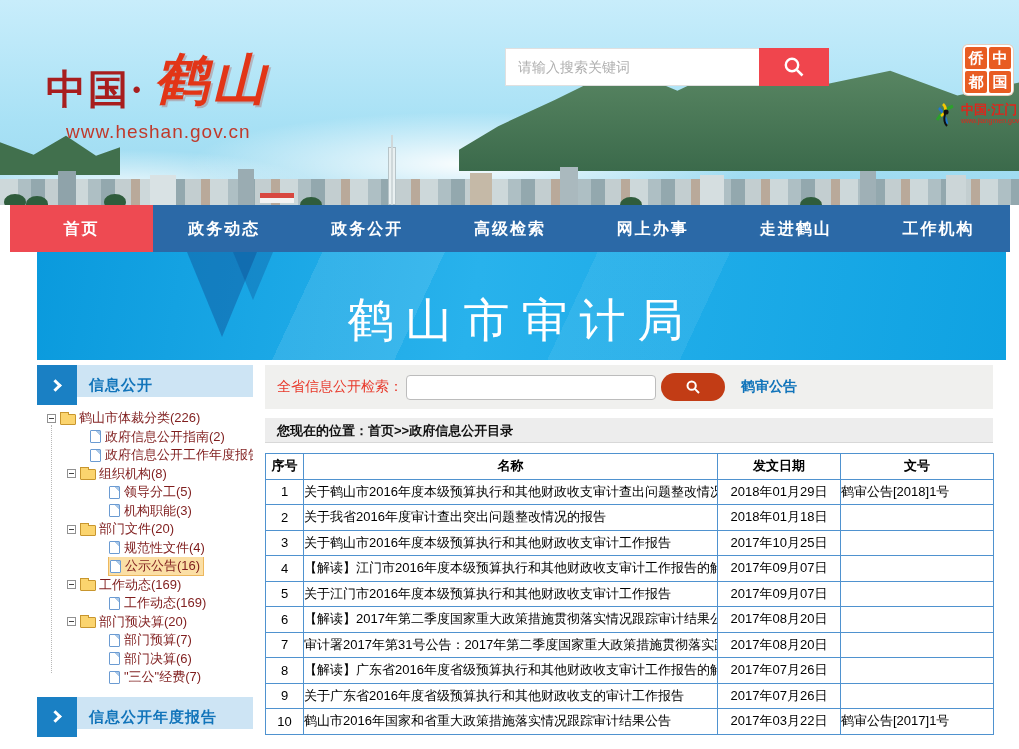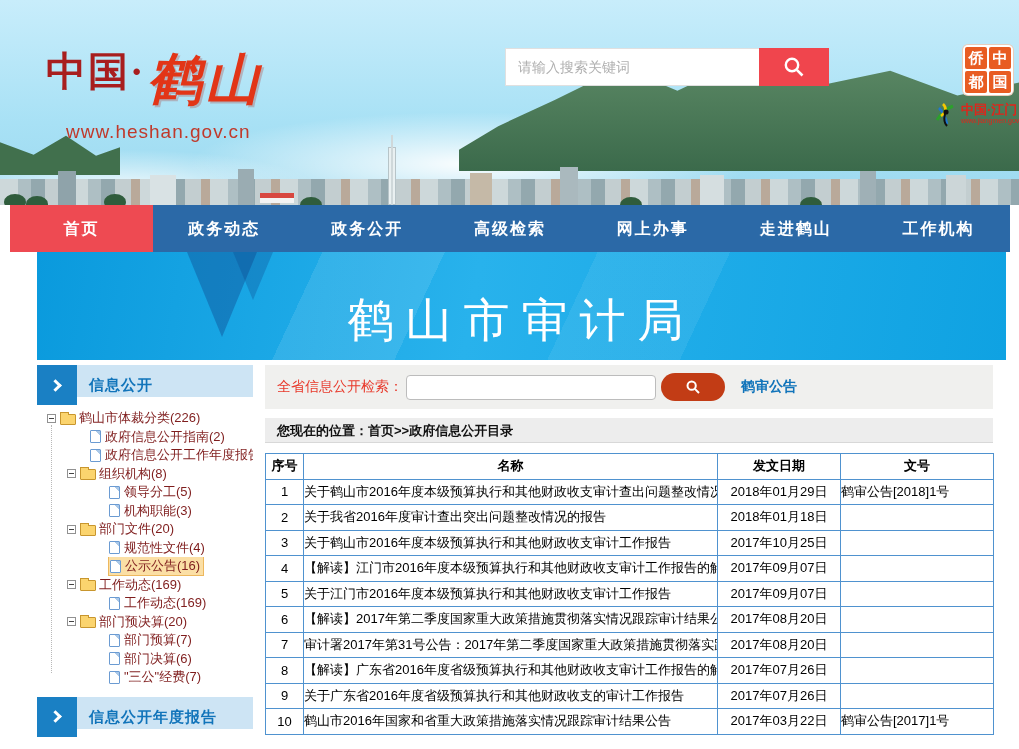--- a/index.html
+++ b/index.html
@@ -36,24 +36,24 @@
   .skyline i:nth-child(10){left:860px;width:16px;height:34px;background:#9fb0b6;}
   .skyline i:nth-child(11){left:946px;width:20px;height:30px;background:#ccd6d8;}
   .skyline b { position:absolute; bottom:-5px; width:22px; height:16px; border-radius:50%; background:#2f5c3c; }
   .skyline b:nth-of-type(1){left:4px;} .skyline b:nth-of-type(2){left:26px;bottom:-7px;}
   .skyline b:nth-of-type(3){left:104px;} .skyline b:nth-of-type(4){left:300px;bottom:-8px;}
   .skyline b:nth-of-type(5){left:620px;bottom:-8px;} .skyline b:nth-of-type(6){left:800px;bottom:-8px;}
   .sign { position:absolute; left:260px; bottom:2px; width:34px; height:10px;
     background:linear-gradient(180deg,#d8473f 50%,#f3f3f3 50%); }
   
   .logo { position:absolute; left:46px; top:44px; color:#a81e1e; }
-  .logo-line { display:flex; align-items:flex-start; }
+  .logo-line { display:flex; align-items:flex-end; }
   .logo-cn { font-family:"Liberation Serif",serif; font-weight:bold; font-size:40px; color:#a81e1e; letter-spacing:2px; }
   .logo-hs { font-family:"DejaVu Serif",serif; font-weight:bold; font-style:italic; font-size:54px;
-    color:#e23517; margin-left:2px; text-shadow:2px 2px 0 rgba(170,30,20,.25); letter-spacing:4px; }
+    color:#e23517; margin-left:9px; text-shadow:2px 2px 0 rgba(170,30,20,.25); letter-spacing:4px; }
   .logo-url { font-size:19px; color:#c0392b; margin:4px 0 0 20px; letter-spacing:1px; }
   
   .hero-search { position:absolute; left:505px; top:48px; display:flex; height:38px; }
   .hero-search input { width:254px; height:38px; border:1px solid #e0e0e0; border-right:none; padding:0 12px;
     font-size:14px; color:#333; outline:none; }
   .hero-search input::placeholder { color:#b0b0b0; }
   .hero-search .btn { width:70px; height:38px; background:#f0454d; border:none; display:flex; align-items:center; justify-content:center; cursor:pointer; }
   
   .badge { position:absolute; left:963px; top:45px; width:50px; height:50px; background:#fff;
     border-radius:5px; display:grid; grid-template:1fr 1fr / 1fr 1fr; gap:2px; padding:2px;

